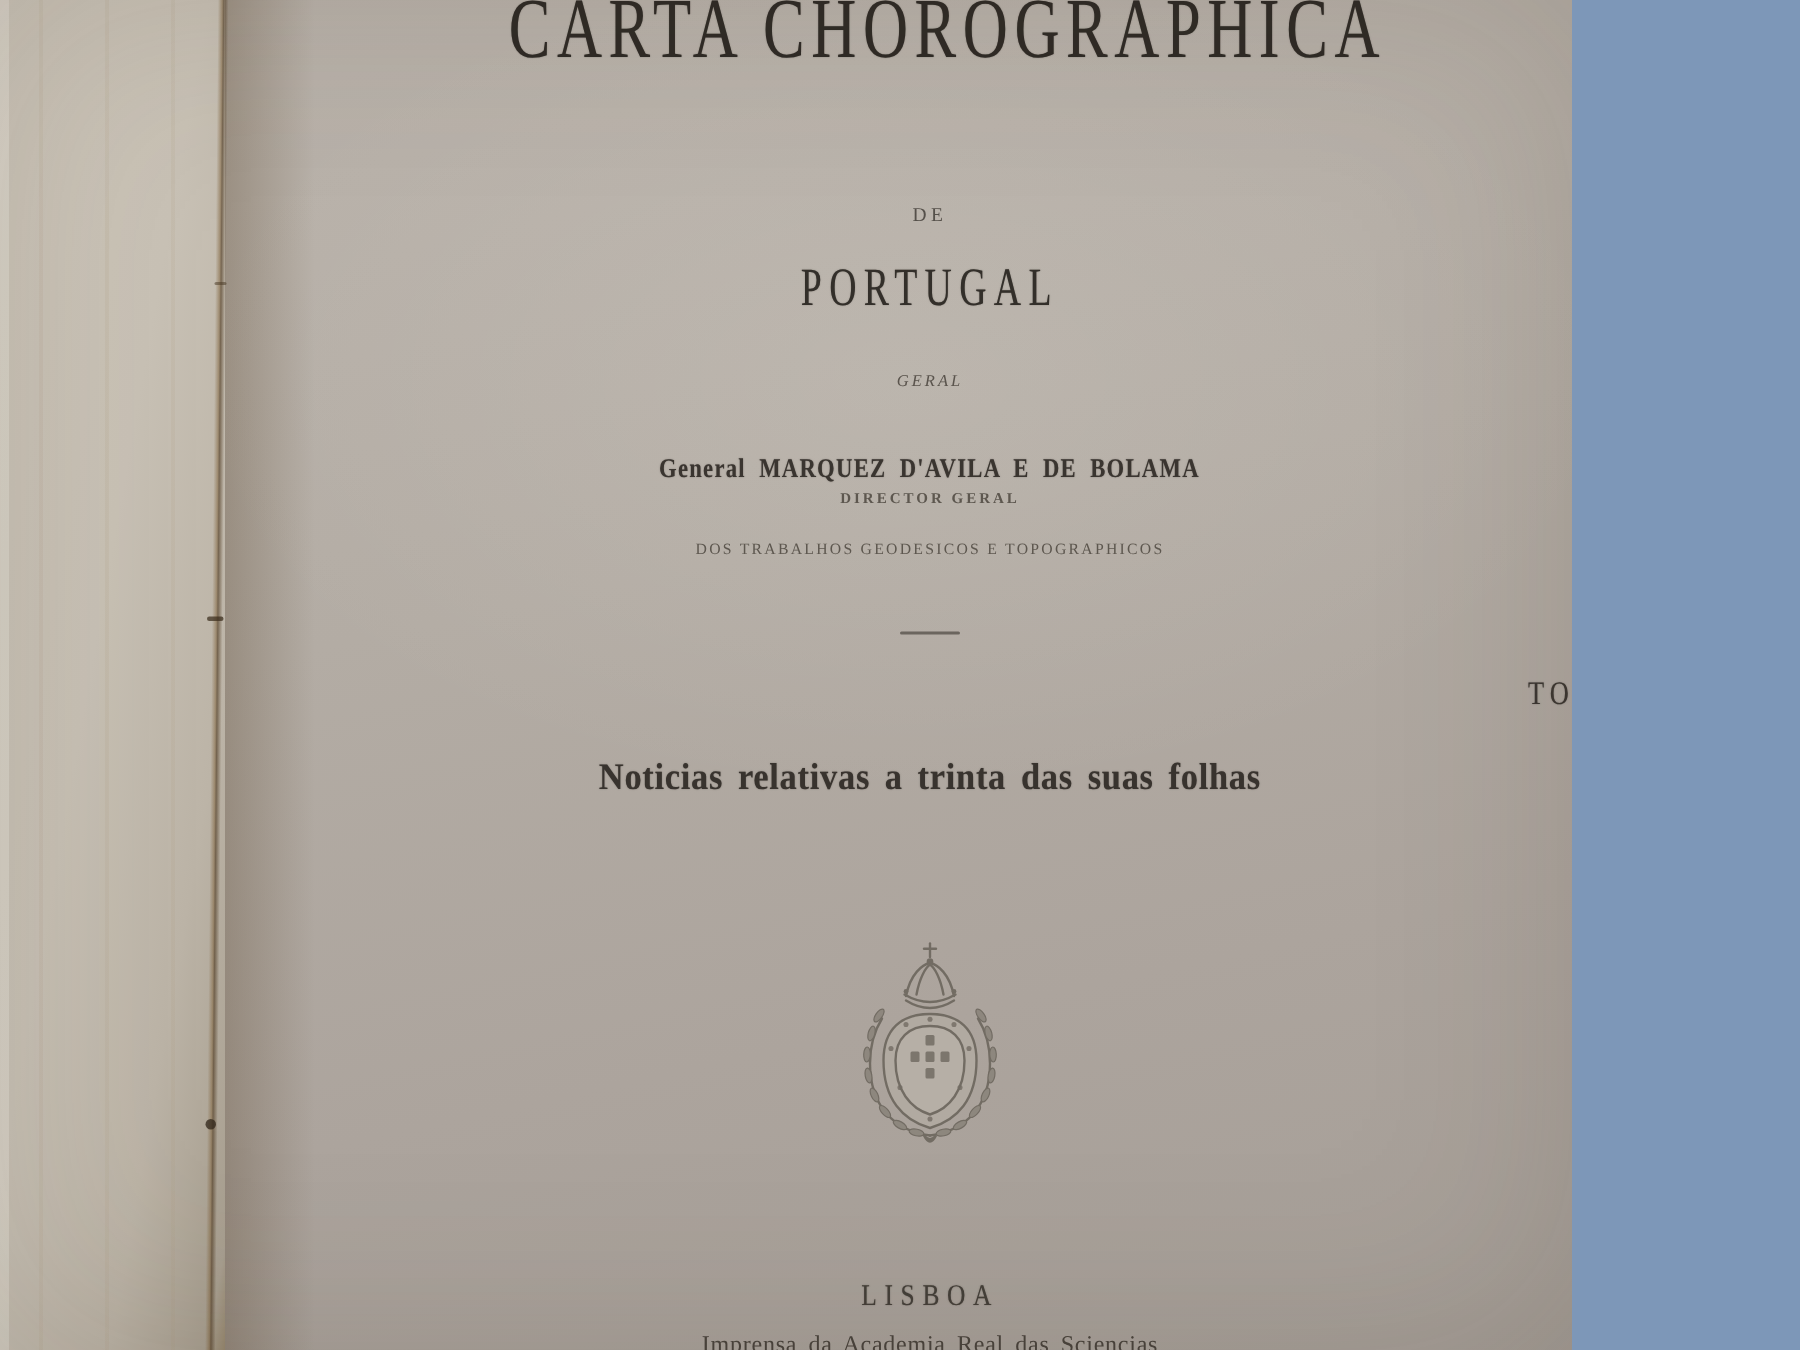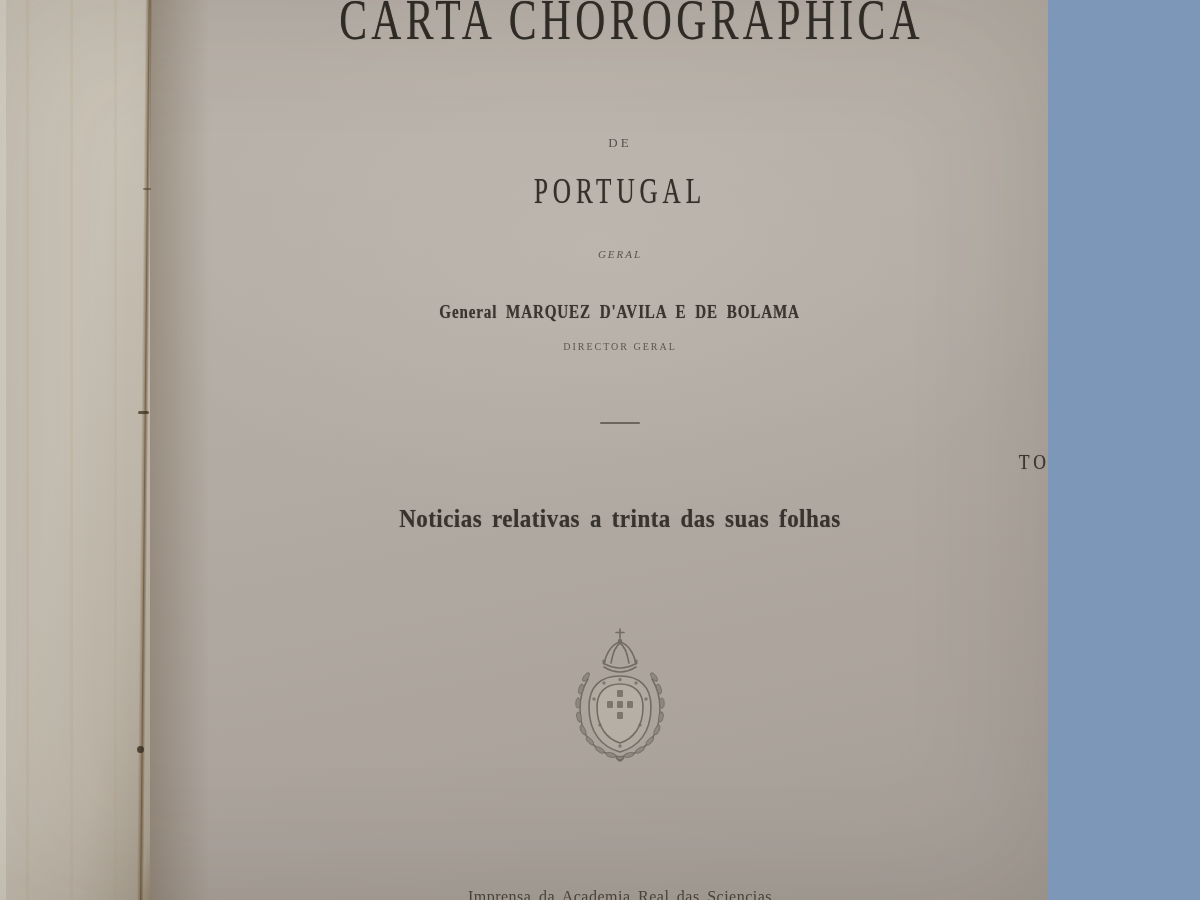--- a/index.html
+++ b/index.html
@@ -60,21 +60,21 @@
   .soft{text-shadow:0 0 1px rgba(62,57,51,.55);}
 
   .t-main{top:-9px;font-size:57px;letter-spacing:6px;color:#2f2b26;margin-left:12px;}
   .t-main .cond{transform:scaleX(.73);}
   .t-de{top:100px;font-size:13px;letter-spacing:3px;color:#55504a;margin-top:36px;}
   .t-portugal{top:153px;font-size:36px;letter-spacing:7px;color:#332f2a;margin-top:20px;}
   .t-portugal .cond{transform:scaleX(.70);}
   .t-pelo{top:249px;font-size:11px;letter-spacing:2px;font-style:italic;color:#5a544d;}
   .t-author{top:303px;font-size:18px;font-weight:bold;letter-spacing:1px;word-spacing:5px;color:#3a3530;}
   .t-author .cond{transform:scaleX(.84);}
-  .t-role1{top:342px;font-size:10px;letter-spacing:2px;color:#5d574f;}
+  .t-role1{top:328px;font-size:10px;letter-spacing:2px;color:#5d574f;font-weight:bold;}
   .t-role2{top:362px;font-size:10.5px;letter-spacing:1.5px;color:#5d574f;}
   .divider{position:absolute;left:0;width:100%;top:410px;text-align:center;}
   .divider span{display:inline-block;width:40px;height:2px;background:#6b655e;border-radius:1px;}
   .t-tomo{top:451px;font-size:22px;letter-spacing:5px;color:#3c3732;text-align:right;}
   .t-tomo .cond{transform:scaleX(.80);}
   .t-subtitle{top:506px;font-size:25px;font-weight:bold;letter-spacing:.5px;word-spacing:4px;color:#38332e;}
   .t-subtitle .cond{transform:scaleX(.92);}
   .t-lisboa{top:854px;font-size:20px;letter-spacing:6px;color:#443f39;}
   .t-lisboa .cond{transform:scaleX(.85);}
   .t-imprint{top:889px;font-size:16px;letter-spacing:.5px;word-spacing:3px;color:#4a443d;}
@@ -113,20 +113,21 @@
       <span class="cond">PORTUGAL</span>
     </div>
 
     <div class="line t-pelo">GERAL</div>
 
     <div class="line t-author soft">
       <span class="cond">General MARQUEZ D'AVILA E DE BOLAMA</span>
     </div>
 
     <div class="line t-role1">DIRECTOR GERAL</div>
+    <div class="line t-role2">DOS TRABALHOS GEODESICOS E TOPOGRAPHICOS</div>
 
     <div class="divider"><span></span></div>
 
     <div class="line t-tomo soft">
       <span class="cond">TOMO I</span>
     </div>
 
     <div class="line t-subtitle soft">
       <span class="cond">Noticias relativas a trinta das suas folhas</span>
     </div>
@@ -191,19 +192,22 @@
             <ellipse cx="90" cy="114" rx="5" ry="2.2" transform="rotate(-48 90 114)"></ellipse>
             <ellipse cx="80" cy="123" rx="5" ry="2.2" transform="rotate(-30 80 123)"></ellipse>
             <ellipse cx="69" cy="128" rx="5" ry="2.2" transform="rotate(-12 69 128)"></ellipse>
           </g>
 
           <path d="M56,130 Q60,135 64,130 Q60,138 56,130" fill="#8a847a"></path>
         </g>
       </svg>
     </div>
 
+    <div class="line t-lisboa soft">
+      <span class="cond">LISBOA</span>
+    </div>
 
     <div class="line t-imprint">Imprensa da Academia Real das Sciencias</div>
 
   </div>
 
   <div class="vignette"></div>
 </div>
 
 </body></html>

